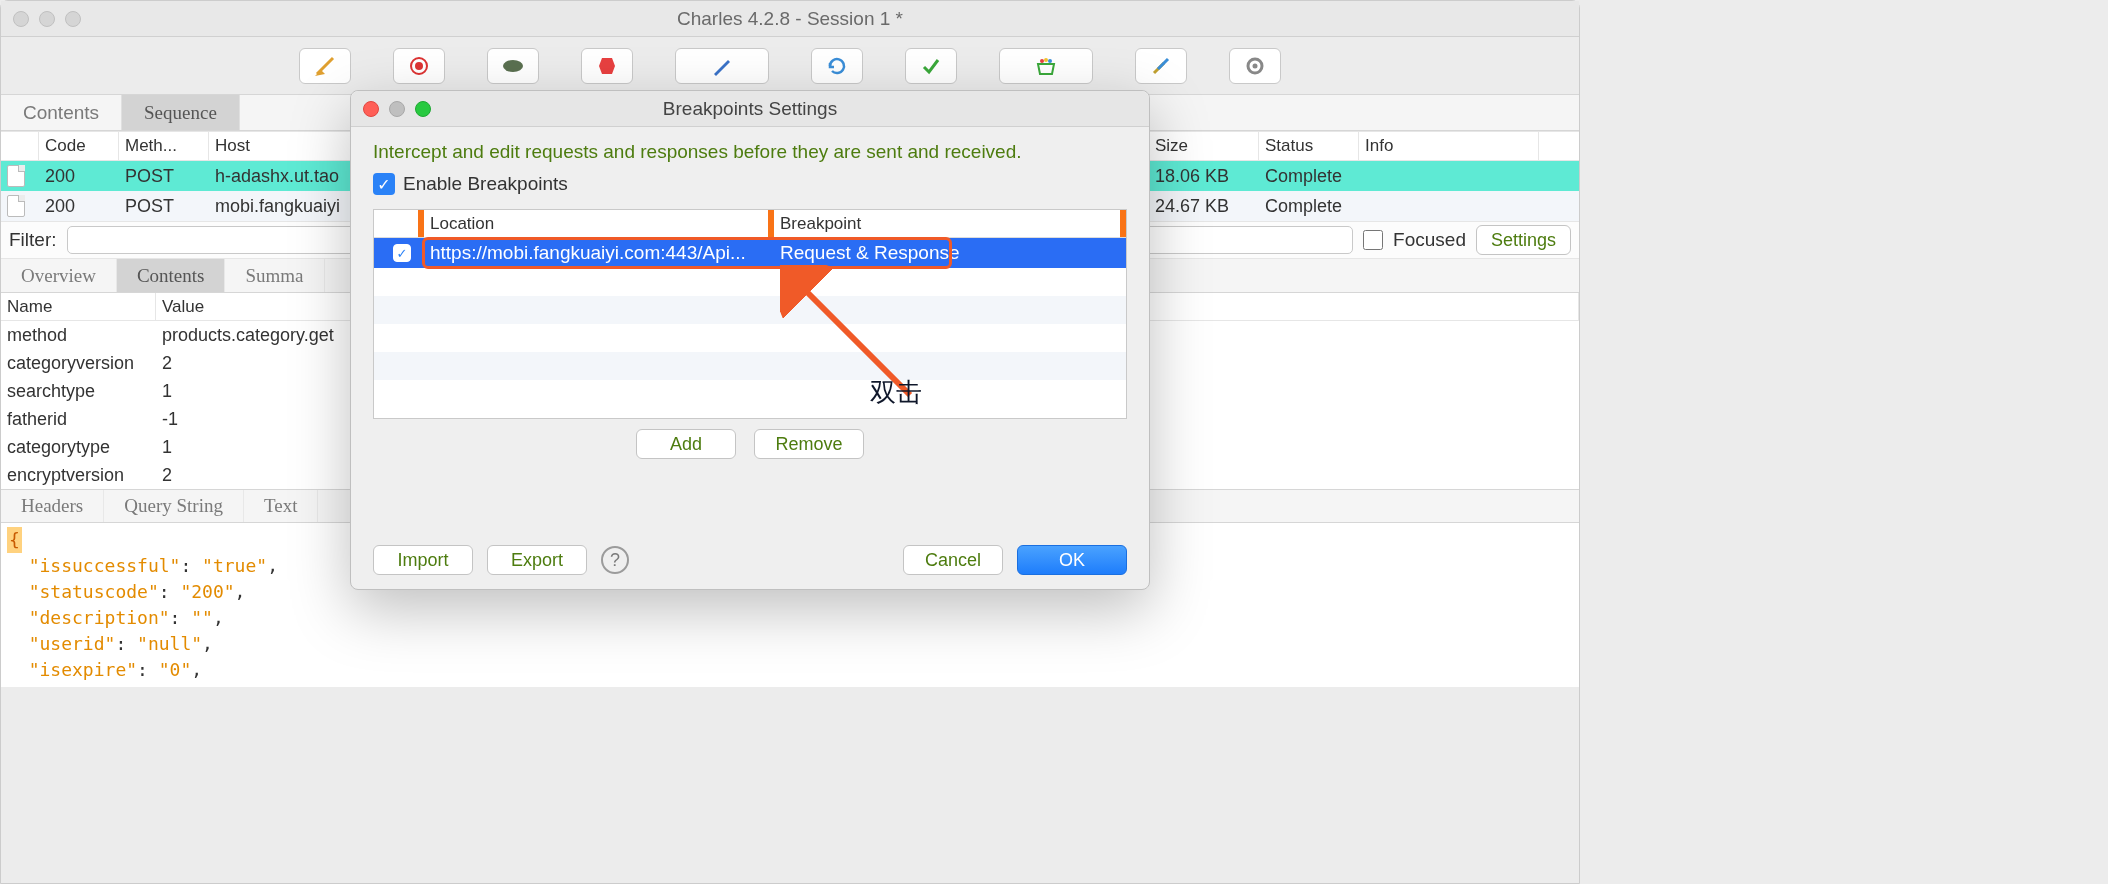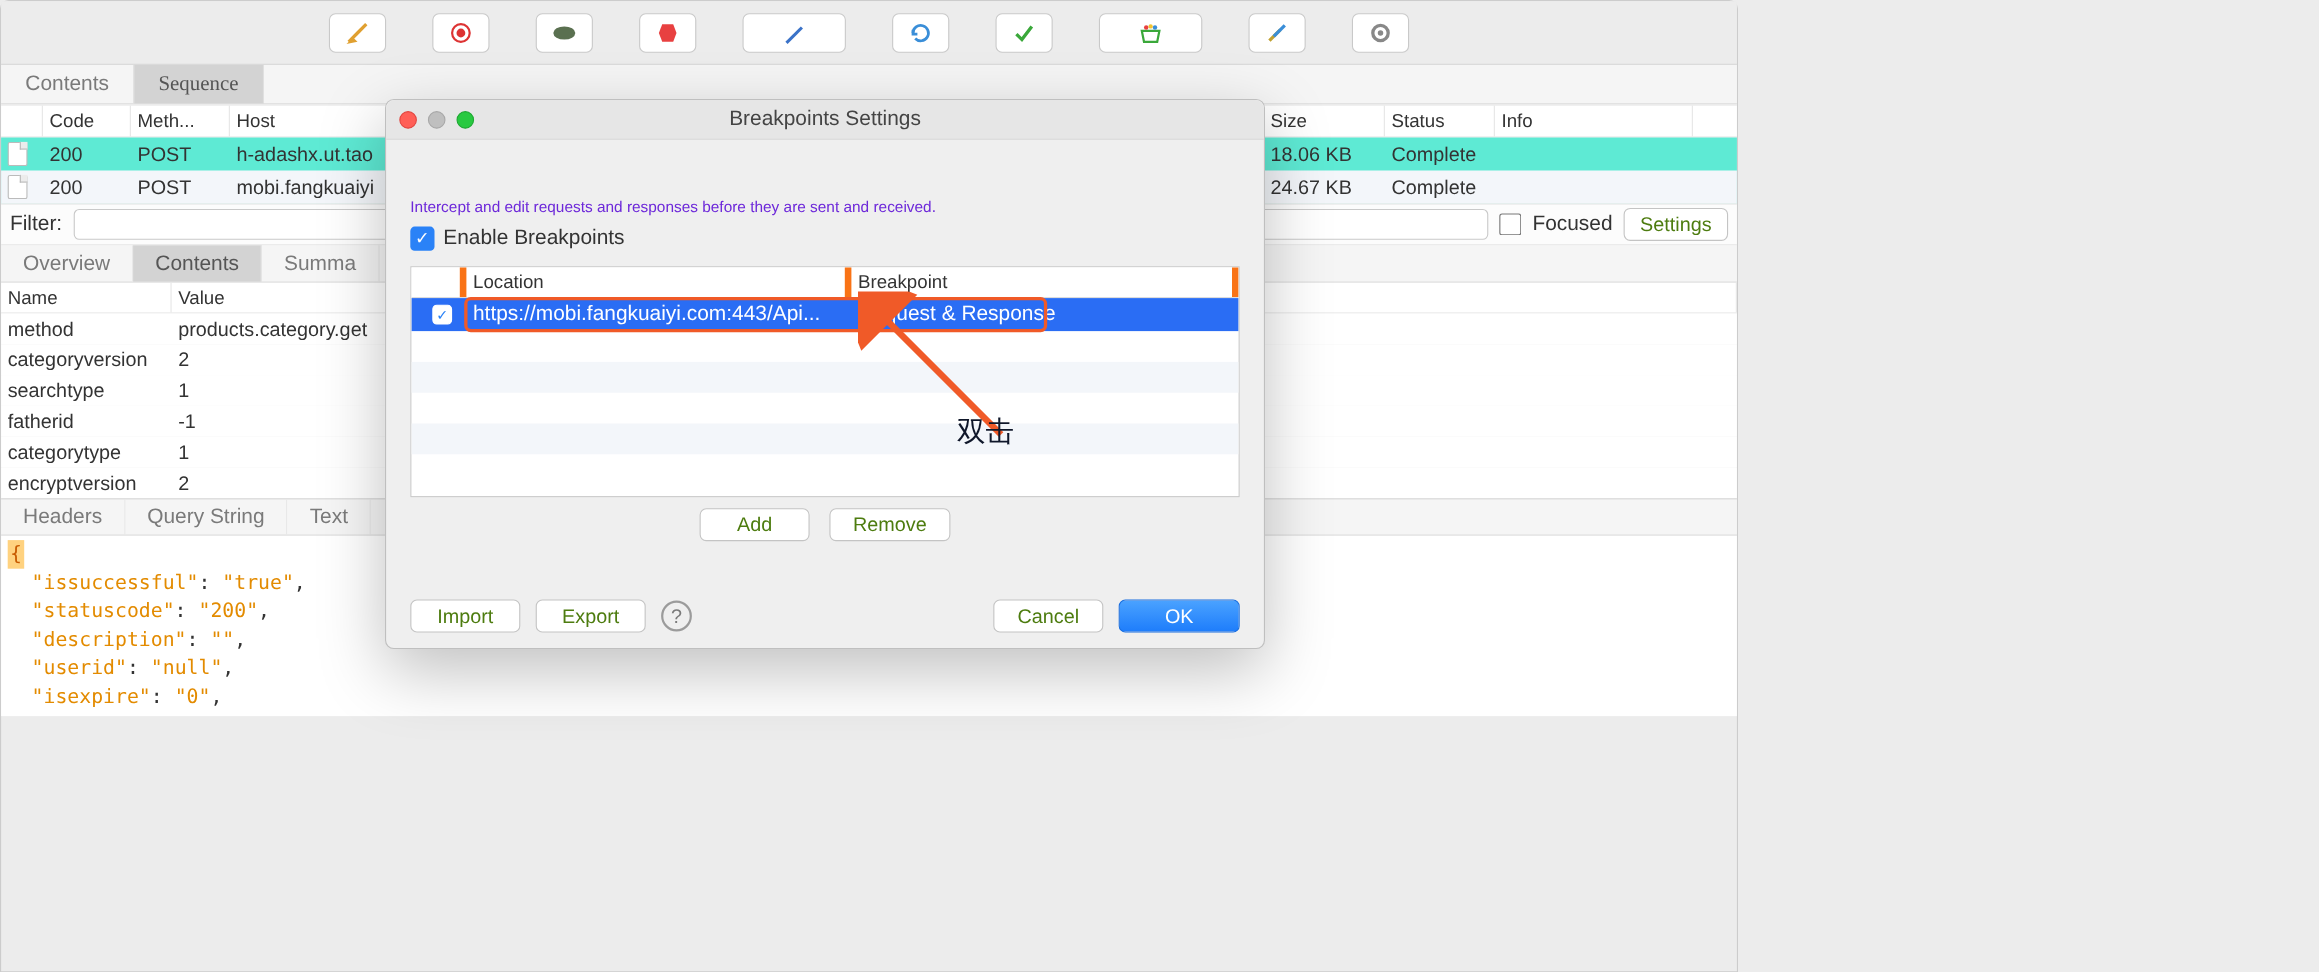--- a/index.html
+++ b/index.html
@@ -75,21 +75,21 @@
     .btn {
       height: 30px; padding:0 14px; background:#fff; border:1px solid #c4c4c4;
       border-radius:6px; font-size:18px; color:#4d7c0f;
     }
     .btn.primary {
       background: linear-gradient(#4aa2ff,#1e7dfb); color:#fff; border:1px solid #1a6fe0;
     }
     .inner-tabs {
       height:34px; display:flex; background:#f5f5f5; border-bottom:1px solid #d6d6d6;
     }
-    .inner-tab { padding:6px 20px; color:#7a7a7a; display:flex; align-items:center; border-right:1px solid #e8e8e8;}
+    .inner-tab { padding:6px 20px; color:#7a7a7a; display:flex; align-items:center; border-right:1px solid #e8e8e8;font-family:Liberation Serif, serif;}
     .inner-tab.active { background:#d3d3d3; color:#555;}
     .kv-header { display:grid; grid-template-columns:155px 1fr; background:#fff; border-bottom:1px solid #e6e6e6; height:28px; font-size:17px;}
     .kv-header > div { padding-left:6px; display:flex; align-items:center; border-right:1px solid #e6e6e6;}
     .kv-row { display:grid; grid-template-columns:155px 1fr; height:28px; font-size:18px; background:#fff;}
     .kv-row > div { padding-left:6px; display:flex; align-items:center;}
     .bottom-tabs { height:34px; display:flex; background:#f5f5f5; border-top:1px solid #d6d6d6; border-bottom:1px solid #d6d6d6;}
     .json-pane { background:#fff; font-family: Menlo, monospace; font-size:18px; padding:4px 6px; line-height:26px;}
     .jb { background:#ffd27f; color:#c85a00; display:inline-block; padding:0 2px;}
     .jk { color:#e38b00; }
     .jp { color:#333; }
@@ -97,21 +97,21 @@
     .dialog {
       position:absolute; left:350px; top:90px; width:800px; height:500px;
       background:#efefef; border:1px solid #bfbfbf; border-radius:8px;
       box-shadow: 0 20px 60px rgba(0,0,0,0.25);
     }
     .dialog .titlebar { background:#e6e6e6; border-radius:8px 8px 0 0; height:36px;}
     .dialog .traffic-lights .tl.r { background:#ff5f57; border:1px solid #e14640;}
     .dialog .traffic-lights .tl.y { background:#bfbfbf; border:1px solid #a8a8a8;}
     .dialog .traffic-lights .tl.g { background:#28c940; border:1px solid #1fa833;}
     .dialog-body { padding:14px 22px; }
-    .intercept-text { font-size:14px; color:#6d28d9; margin-bottom:10px;margin-top:39px;}
+    .intercept-text { font-size:19px; color:#4d7c0f; margin-bottom:10px;}
     .checkbox-row { display:flex; align-items:center; gap:8px; margin-bottom:14px;}
     .bp-checkbox {
       width:22px; height:22px; background:#2a82f7; border-radius:4px;
       display:flex; align-items:center; justify-content:center; color:#fff; font-size:16px;
     }
     .bp-table {
       border:1px solid #c9c9c9; background:#fff; height:210px; overflow:hidden;
     }
     .bp-thead { display:grid; grid-template-columns:50px 350px 1fr; height:28px; background:#fff; border-bottom:1px solid #dcdcdc;}
     .bp-thead > div { padding-left:6px; display:flex; align-items:center; font-size:17px; border-right:6px solid #f97316;}
@@ -140,20 +140,28 @@
       position:absolute; left:780px; top:265px; pointer-events:none;
     }
     .anno-label {
       position:absolute; left:870px; top:375px; color:#0f172a; font-size:26px;
     }
   </style>
 </head>
 <body>
 
 <div class="main-window">
+  <div class="titlebar">
+    <div class="traffic-lights">
+      <div class="tl r"></div>
+      <div class="tl y"></div>
+      <div class="tl g"></div>
+    </div>
+    <div class="title-text">Charles 4.2.8 - Session 1 *</div>
+  </div>
 
   <div class="toolbar">
     <div class="tbtn">
       <svg width="24" height="24" viewBox="0 0 24 24">
           <path d="M4 20 L12 12 L20 4" stroke="#e0a030" stroke-width="3" fill="none"></path>
           <path d="M2 22 L8 16 L12 20 Z" fill="#e0a030"></path>
         </svg>
     </div>
     <div class="tbtn">
       <svg width="20" height="20">

